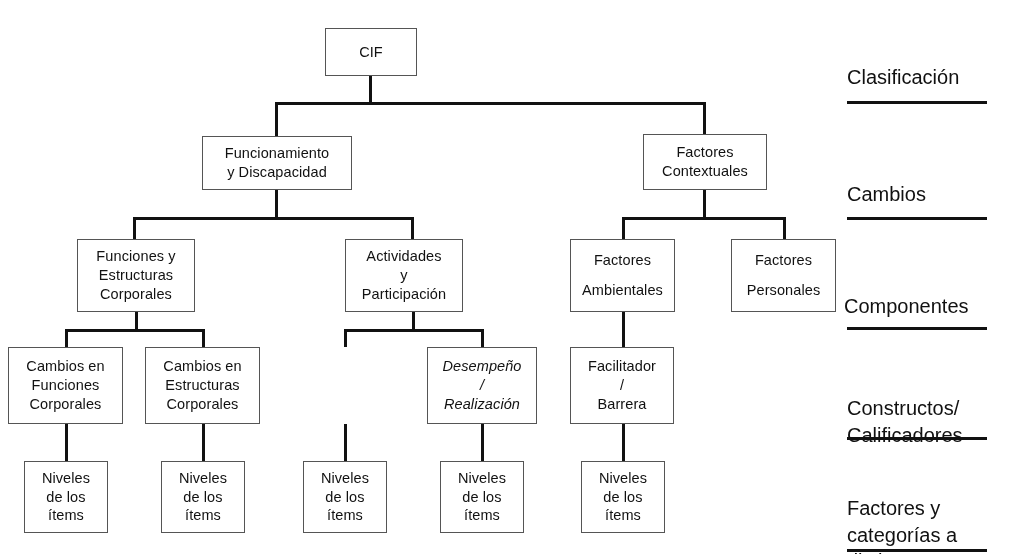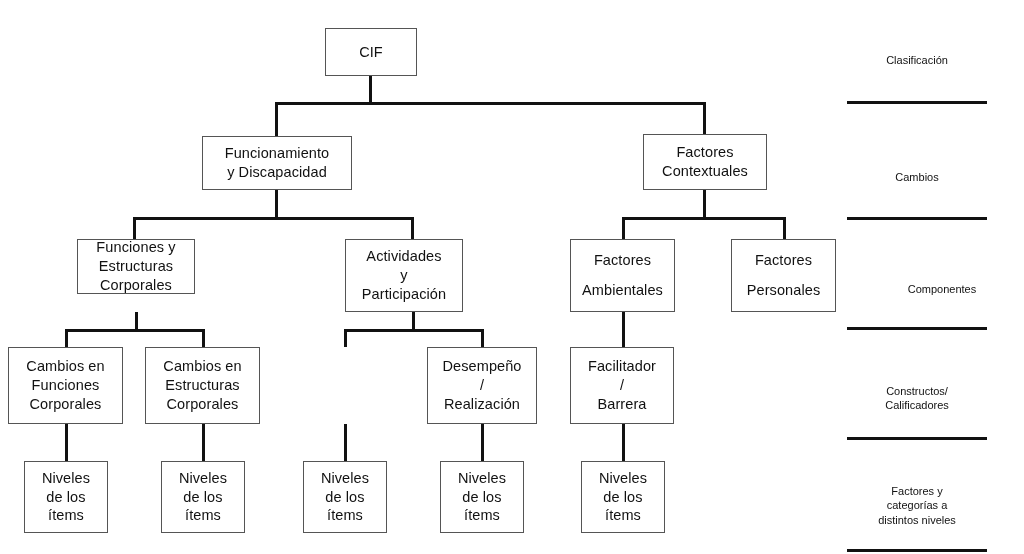--- a/index.html
+++ b/index.html
@@ -47,22 +47,22 @@
   .conn {
     position: absolute;
     background: #111111;
     z-index: 1;
   }
   .conn.v { width: 3px; }
   .conn.h { height: 3px; }
   
   .legend-label {
     position: absolute;
-    text-align: center;
-    font-size: 11px;
+    text-align: left;
+    font-size: 20px;
     line-height: 1.32;
     white-space: pre-line;
     color: #111111;
     z-index: 2;
   }
   .legend-rule {
     position: absolute;
     height: 3px;
     background: #111111;
     z-index: 2;
@@ -113,21 +113,21 @@
 
   <div class="node" style="left:325px; top:28px; width:92px; height:48px;">
     <span class="node-label">CIF</span>
   </div>
 
   <div class="node" style="left:643px; top:134px; width:124px; height:56px;">
     <span class="node-label">Factores
 Contextuales</span>
   </div>
 
-  <div class="node" style="left:77px; top:239px; width:118px; height:55px;">
+  <div class="node" style="left:77px; top:239px; width:118px; height:73px;">
     <span class="node-label">Funciones y
 Estructuras
 Corporales</span>
   </div>
 
   <div class="node" style="left:345px; top:239px; width:118px; height:73px;">
     <span class="node-label">Actividades
 y
 Participación</span>
   </div>
@@ -148,21 +148,21 @@
 Corporales</span>
   </div>
 
   <div class="node" style="left:145px; top:347px; width:115px; height:77px;">
     <span class="node-label">Cambios en
 Estructuras
 Corporales</span>
   </div>
 
 
-  <div class="node" style="left:427px; top:347px; width:110px; height:77px;">
+  <div class="node" style="left:427px; top:347px; width:110px; height:77px;font-style:italic;">
     <span class="node-label">Desempeño
 /
 Realización</span>
   </div>
 
   <div class="node" style="left:570px; top:347px; width:104px; height:77px;">
     <span class="node-label">Facilitador
 /
 Barrera</span>
   </div>
@@ -200,21 +200,21 @@
   <div class="legend-label" style="left:847px; top:38px; width:140px;">
     <span>Clasificación</span>
   </div>
   <div class="legend-rule" style="left:847px; top:101px; width:140px;"></div>
 
   <div class="legend-label" style="left:847px; top:155px; width:140px;">
     <span>Cambios</span>
   </div>
   <div class="legend-rule" style="left:847px; top:217px; width:140px;"></div>
 
-  <div class="legend-label" style="left:872px; top:267px; width:140px;">
+  <div class="legend-label" style="left:844px; top:267px; width:140px;">
     <span>Componentes</span>
   </div>
   <div class="legend-rule" style="left:847px; top:327px; width:140px;"></div>
 
   <div class="legend-label" style="left:847px; top:369px; width:140px;">
     <span>Constructos/
 Calificadores</span>
   </div>
   <div class="legend-rule" style="left:847px; top:437px; width:140px;"></div>
 

